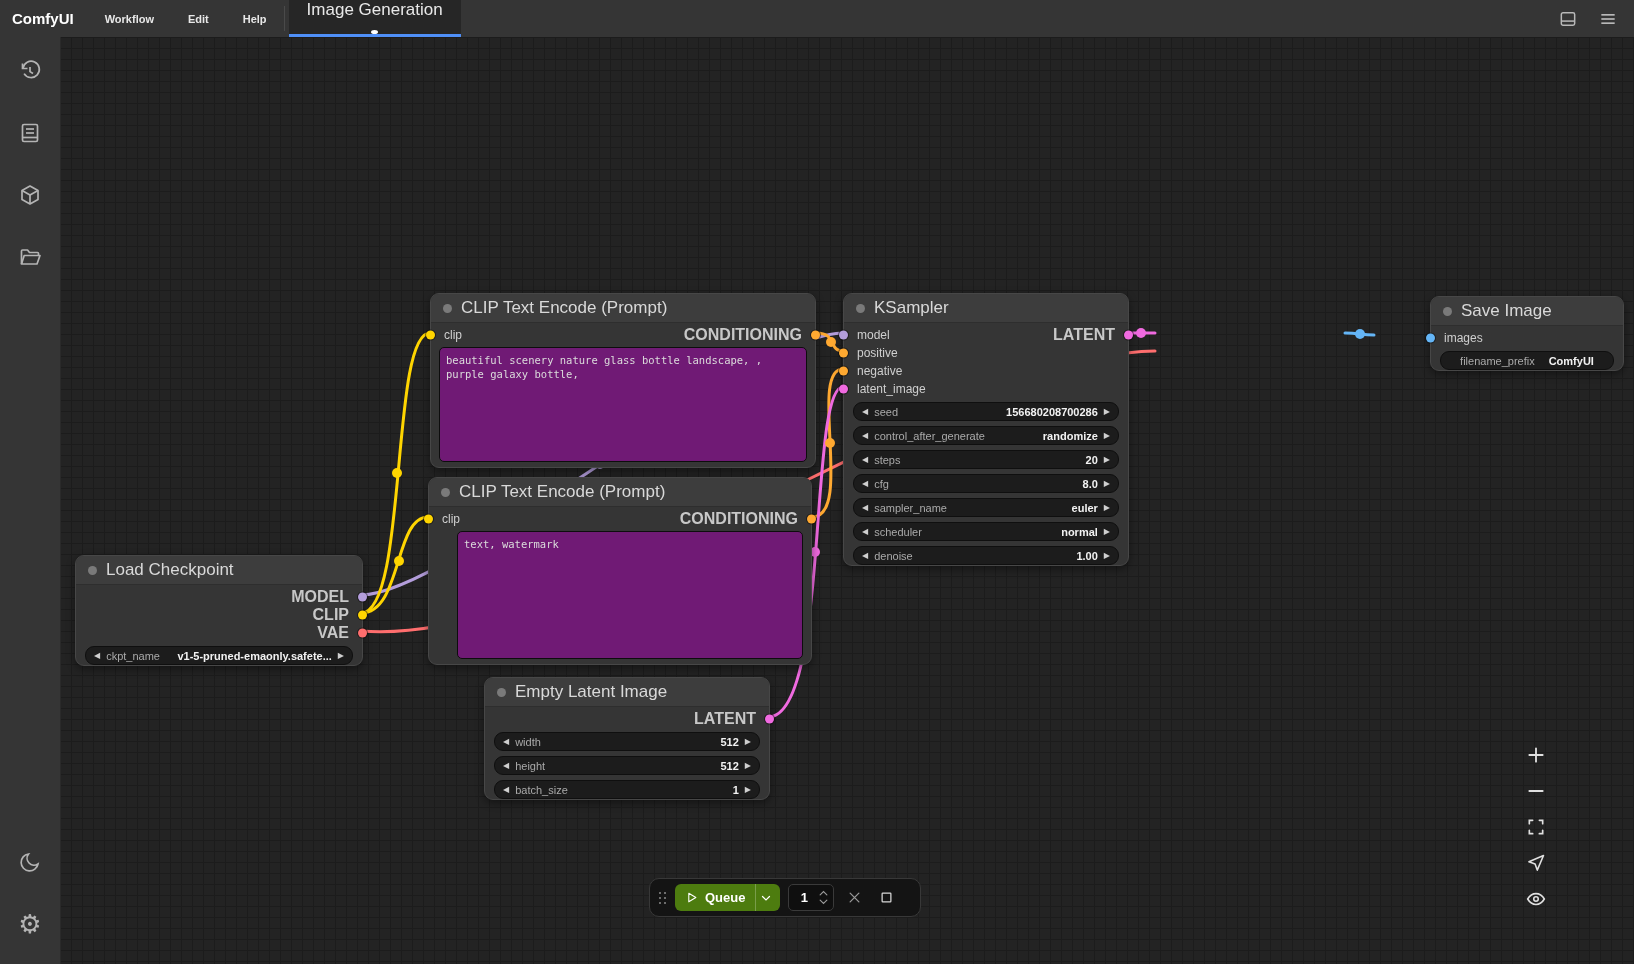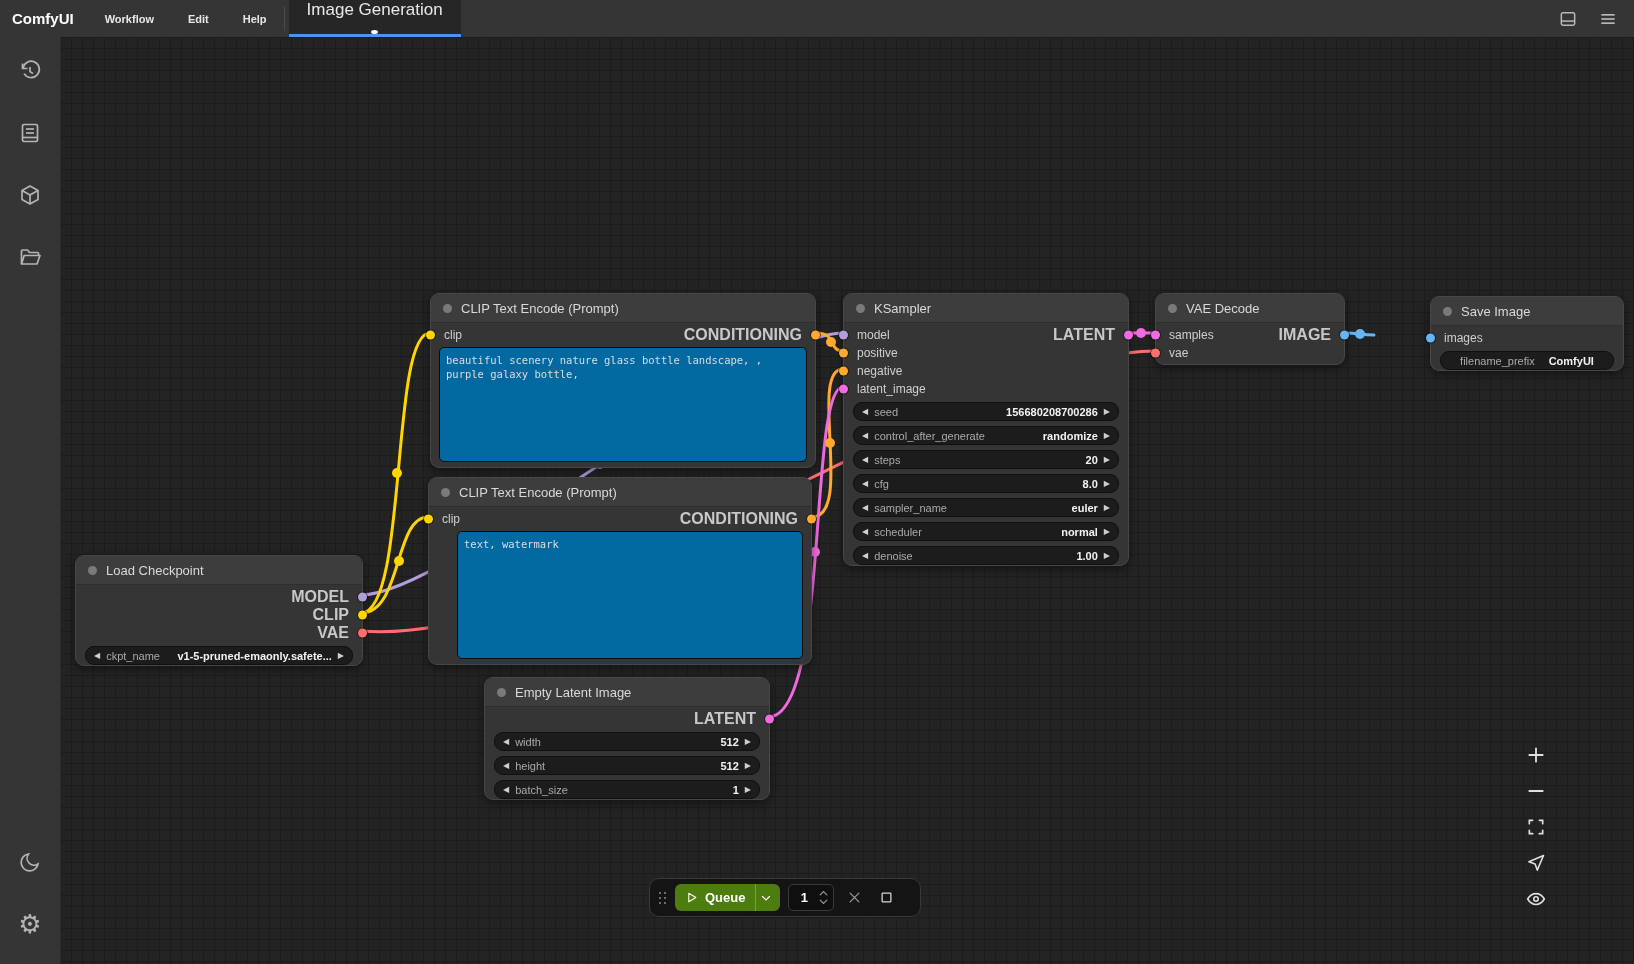--- a/index.html
+++ b/index.html
@@ -24,39 +24,39 @@
       linear-gradient(#1c1c1c 1px,transparent 1px),
       linear-gradient(90deg,#1c1c1c 1px,transparent 1px),
       linear-gradient(#151515 1px,transparent 1px),
       linear-gradient(90deg,#151515 1px,transparent 1px);
     background-size:11px 11px,11px 11px,110px 110px,110px 110px;
     overflow:hidden;z-index:1;}
   .wires{position:absolute;left:0;top:0;width:1574px;height:927px;z-index:2;}
   .wires path{fill:none;stroke-width:3;stroke-linecap:round;}
   
   .node{position:absolute;background:#353535;border:1px solid #474747;border-radius:9px;box-shadow:0 3px 9px rgba(0,0,0,.45);z-index:5;color:#d6d6d6;}
-  .node-title{height:28px;display:flex;align-items:center;gap:9px;padding:0 12px;background:#3d3d3d;border-radius:8px 8px 0 0;border-bottom:1px solid #2e2e2e;font-size:13px;color:#d9d9d9;cursor:move;}
+  .node-title{height:28px;display:flex;align-items:center;gap:9px;padding:0 12px;background:#3d3d3d;border-radius:8px 8px 0 0;border-bottom:1px solid #2e2e2e;font-size:17px;color:#d9d9d9;cursor:move;}
   .node-status-dot{width:9px;height:9px;border-radius:50%;background:#7a7a7a;flex:0 0 auto;}
   .node-body{padding-top:3px;}
   .slot-row{position:relative;height:18px;display:flex;align-items:center;justify-content:space-between;padding:0 13px;font-size:12px;}
   .slot-in-label{color:#cfcfcf;}
   .slot-out-label{color:#c8c8c8;font-weight:bold;font-size:16px;margin-left:auto;}
   .port{position:absolute;width:9px;height:9px;border-radius:50%;top:50%;transform:translateY(-50%);box-shadow:0 0 0 1px rgba(0,0,0,.45);cursor:crosshair;}
   .port.in{left:-5px;}
   .port.out{right:-5px;}
   .c-model{background:#b39ddb;} .c-clip{background:#ffd500;} .c-vae{background:#ff6e6e;}
   .c-cond{background:#ffa931;} .c-latent{background:#f06ae0;} .c-image{background:#64b5f6;}
   .widgets{display:flex;flex-direction:column;gap:5px;padding:4px 9px 0 9px;}
   .widget{height:17px;background:#1c1c1c;border:1px solid #0f0f0f;border-radius:9px;display:flex;align-items:center;padding:0 8px;font-size:11px;gap:6px;cursor:pointer;}
   .widget .arrow{color:#cfcfcf;font-size:8px;line-height:1;}
   .widget .wname{color:#aaa;}
   .widget .wvalue{margin-left:auto;color:#f2f2f2;font-weight:bold;}
   .widget.noarrow{justify-content:center;gap:14px;}
   .widget.noarrow .wname{margin:0;} .widget.noarrow .wvalue{margin:0;}
-  .prompt-box{margin:3px 8px 8px 8px;background:#0369a1;border:1px solid #0d0d0d;border-radius:5px;padding:5px 6px;font-family:"DejaVu Sans Mono",monospace;font-size:10.5px;color:#dcdcdc;line-height:1.35;cursor:text;overflow:hidden;}
+  .prompt-box{margin:3px 8px 8px 8px;background:#701a75;border:1px solid #0d0d0d;border-radius:5px;padding:5px 6px;font-family:"DejaVu Sans Mono",monospace;font-size:10.5px;color:#dcdcdc;line-height:1.35;cursor:text;overflow:hidden;}
   
   .queue-bar{position:absolute;left:589px;top:841px;width:272px;height:39px;background:#141414;border:1px solid #383838;border-radius:10px;display:flex;align-items:center;padding:0 8px;gap:8px;z-index:20;box-sizing:border-box;}
   .grip{display:grid;grid-template-columns:repeat(2,4px);grid-auto-rows:4px;gap:1px;cursor:grab;}
   .grip i{width:2px;height:2px;border-radius:50%;background:#8a8a8a;display:block;margin:1px;}
   .queue-btn{height:27px;background:#4d7c0f;border-radius:6px;display:flex;align-items:center;color:#fff;font-size:13px;font-weight:600;cursor:pointer;overflow:hidden;}
   .queue-btn .qmain{display:flex;align-items:center;gap:7px;padding:0 10px;}
   .queue-btn .qchev{display:flex;align-items:center;padding:0 8px 0 4px;border-left:1px solid rgba(255,255,255,.25);height:100%;}
   .count-box{height:27px;width:46px;background:#0f0f0f;border:1px solid #3a3a3a;border-radius:5px;display:flex;align-items:center;box-sizing:border-box;}
   .count-box .num{flex:1;text-align:center;color:#fff;font-size:13px;font-weight:bold;}
   .steppers{display:flex;flex-direction:column;justify-content:center;gap:3px;padding-right:5px;color:#9a9a9a;}
@@ -316,38 +316,20 @@
         <div class="widget">
           <span class="arrow">◀</span>
           <span class="wname">denoise</span>
           <span class="wvalue">1.00</span>
           <span class="arrow">▶</span>
         </div>
       </div>
     </div>
   </div>
 
-  <div class="node" style="left:1095px;top:256px;width:190px;height:72px;box-sizing:border-box;">
-    <div class="node-title">
-      <span class="node-status-dot"></span>
-      <span>VAE Decode</span>
-    </div>
-    <div class="node-body">
-      <div class="slot-row">
-        <span class="port in c-latent"></span>
-        <span class="slot-in-label">samples</span>
-        <span class="slot-out-label">IMAGE</span>
-        <span class="port out c-image"></span>
-      </div>
-      <div class="slot-row">
-        <span class="port in c-vae"></span>
-        <span class="slot-in-label">vae</span>
-      </div>
-    </div>
-  </div>
 
   <div class="node" style="left:1370px;top:259px;width:192px;">
     <div class="node-title">
       <span class="node-status-dot"></span>
       <span>Save Image</span>
     </div>
     <div class="node-body">
       <div class="slot-row">
         <span class="port in c-image"></span>
         <span class="slot-in-label">images</span>

